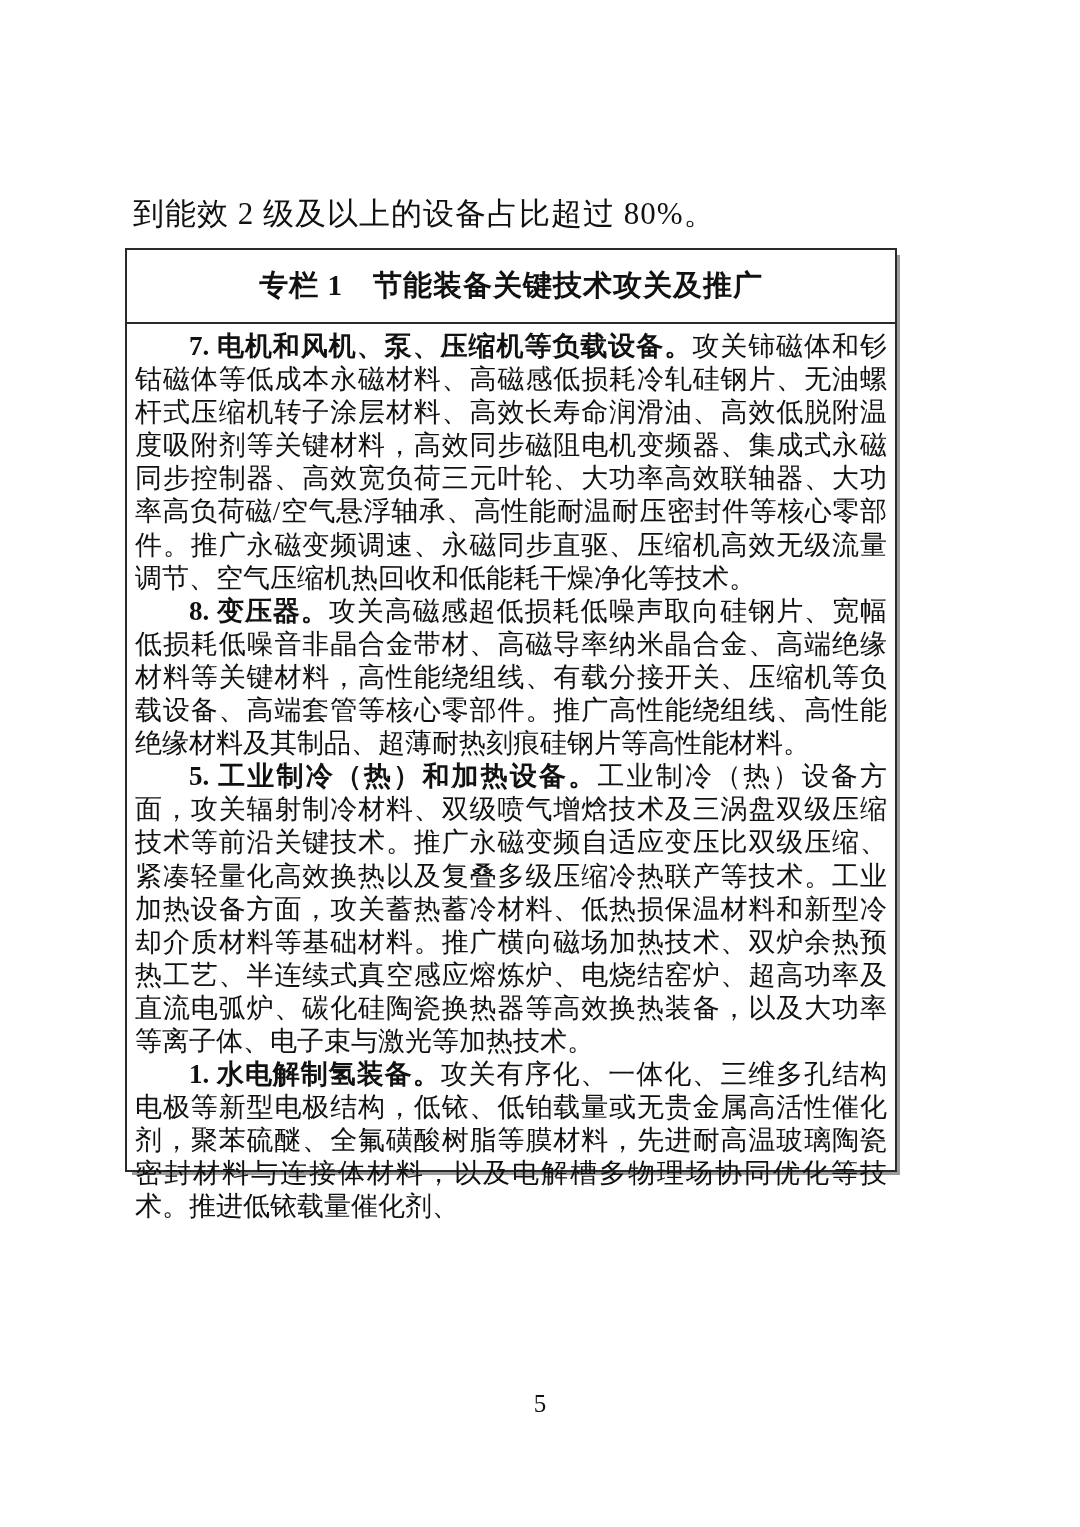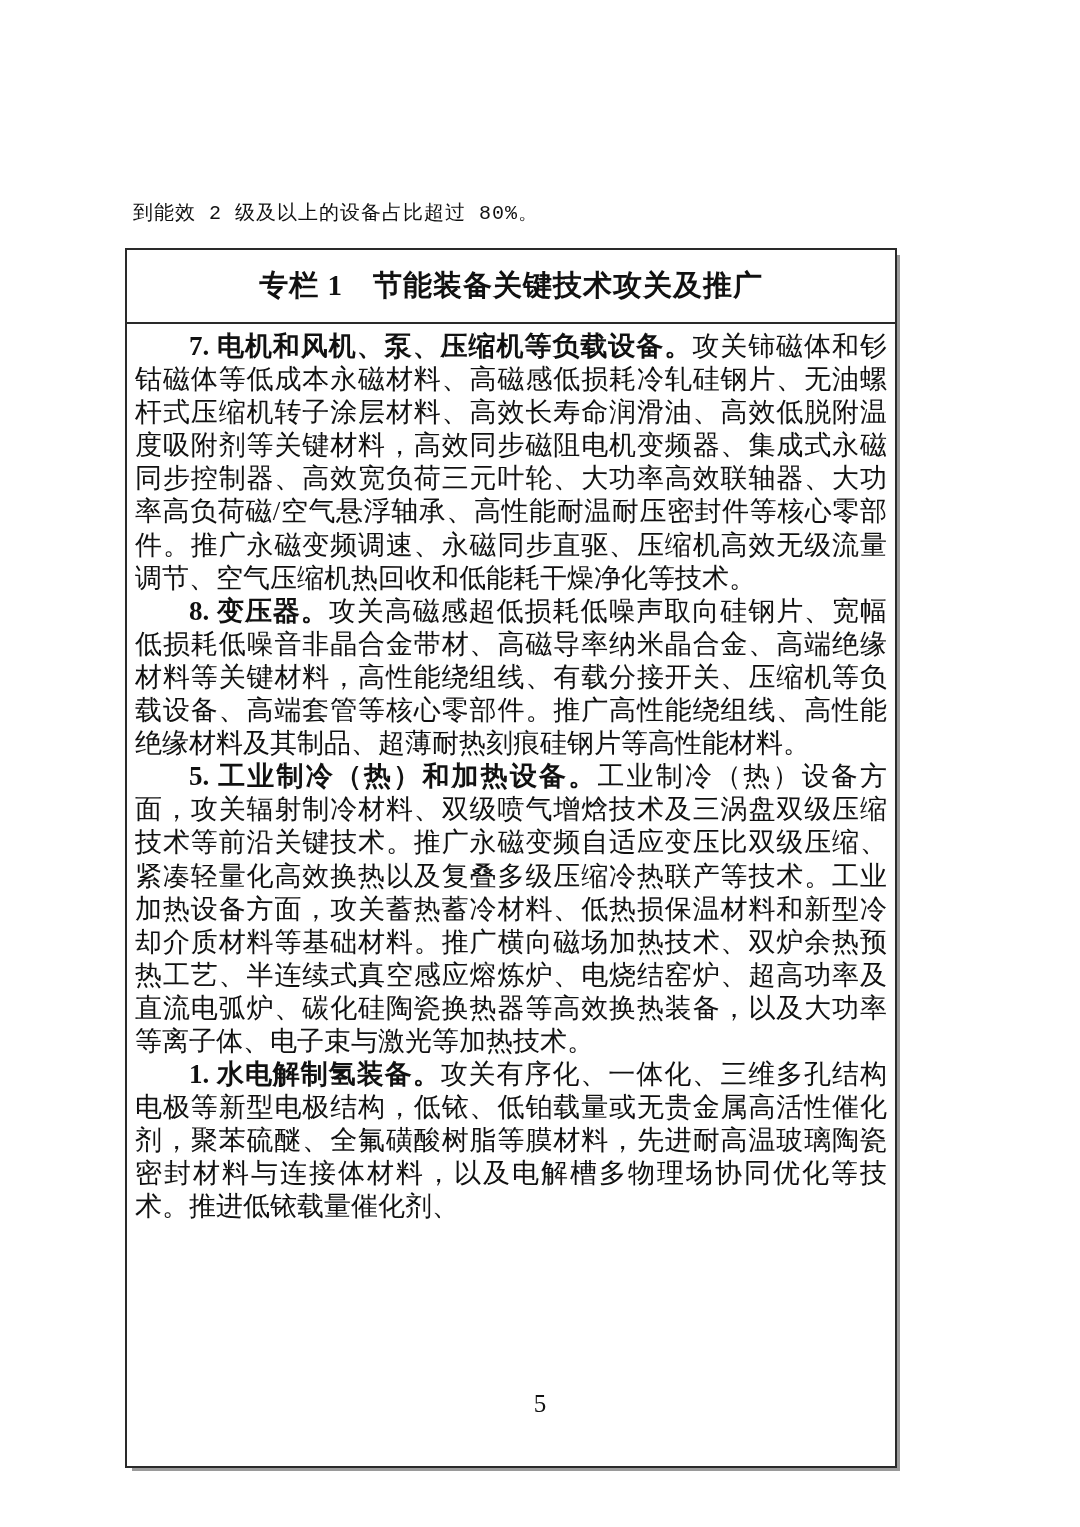--- a/index.html
+++ b/index.html
@@ -14,32 +14,31 @@
     background: #ffffff;
     font-family: "Liberation Serif", "DejaVu Serif", serif;
     color: #111111;
     overflow: hidden;
   }
   .intro {
     position: absolute;
     left: 133px;
     top: 196px;
     margin: 0;
-    font-size: 20px;
+    font-size: 31px;
     line-height: 36px;
     letter-spacing: 1px;
     white-space: nowrap;
-    font-family: Liberation Mono, monospace;
   }
   .column-box {
     position: absolute;
     left: 125px;
     top: 248px;
     width: 772px;
-    height: 1220px;
+    height: 924px;
     box-sizing: border-box;
     border: 2px solid #2a2a2a;
     background: #ffffff;
     box-shadow: 5px 5px 0 -2px #9a9a9a;
   }
   .box-title {
     height: 72px;
     border-bottom: 2px solid #2a2a2a;
     display: flex;
     align-items: center;

